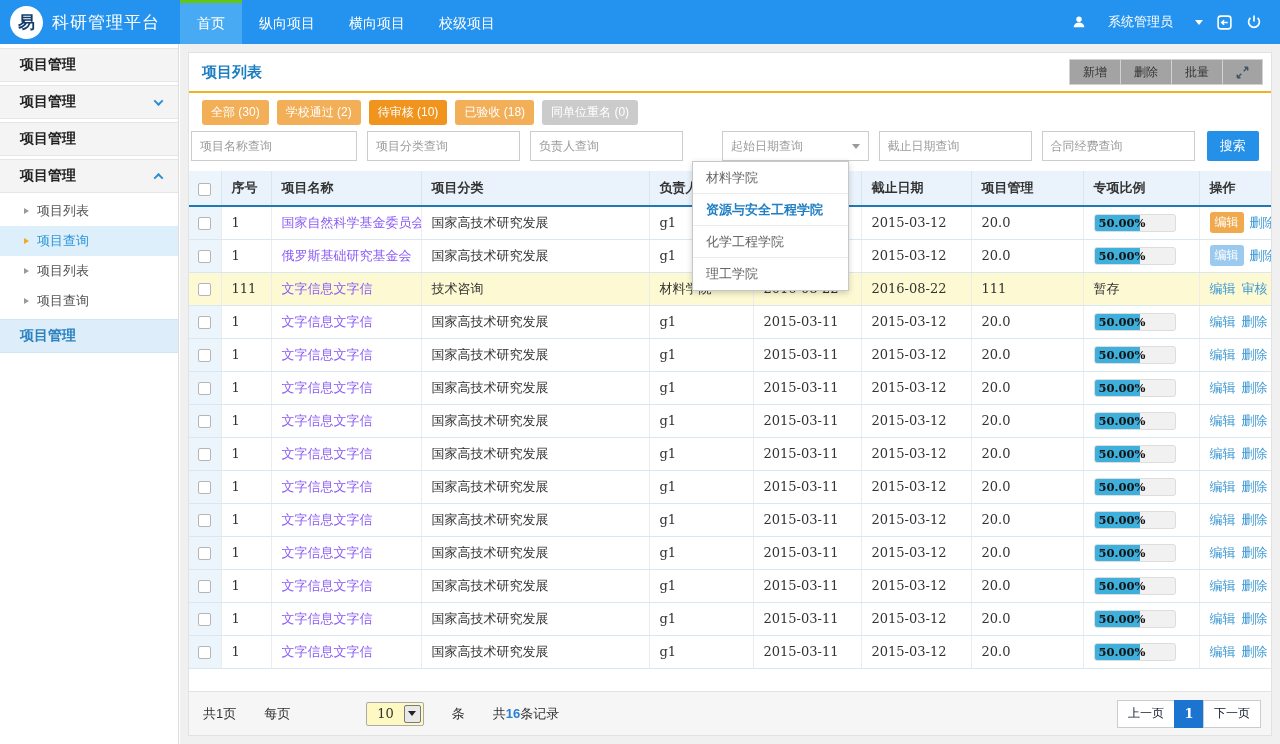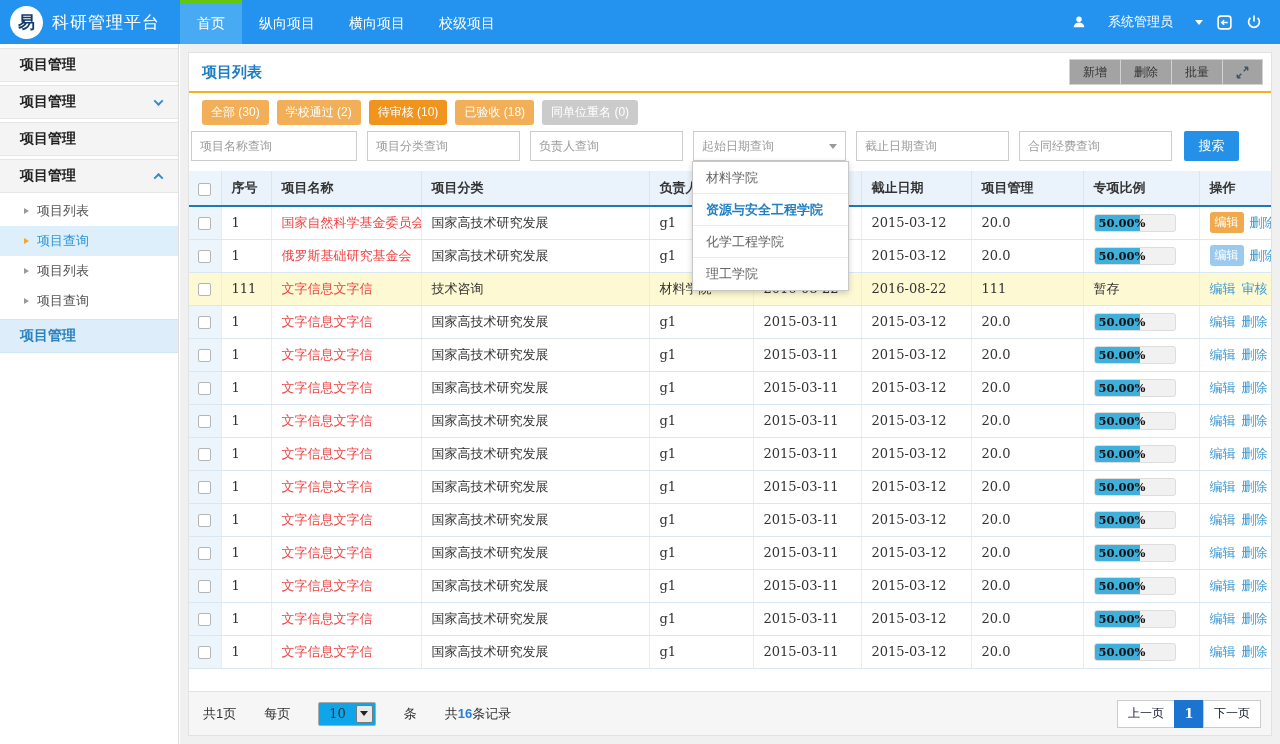--- a/index.html
+++ b/index.html
@@ -59,58 +59,58 @@
   .chip { padding:4px 9px; border-radius:3px; font-size:12px; color:#fff; cursor:pointer; }
   .chip-orange { background:#f2af58; }
   .chip-orange-active { background:#f0941e; }
   .chip-grey { background:#cbcbcb; }
 
   .search-row { height:40px; display:flex; align-items:center; gap:10px; padding:0 12px 10px 2px; }
   .s-input { width:153px; height:30px; border:1px solid #ccc; padding:0 8px; font-size:12px; color:#555; }
   .s-input.wide { width:166px; }
   .s-input::placeholder { color:#9b9b9b; }
   .s-select { width:153px; height:30px; border:1px solid #ccc; display:flex; align-items:center;
-    justify-content:space-between; padding:0 8px; font-size:12px; color:#9b9b9b; cursor:pointer; background:#fff; }
+    justify-content:space-between; padding:0 8px; font-size:12px; color:#9b9b9b; cursor:pointer; background:#fff;margin-left:29px; }
   .sel-caret { width:0; height:0; border-left:4px solid transparent; border-right:4px solid transparent;
     border-top:5px solid #999; }
   .search-btn { width:55px; height:30px; background:#2590e8; color:#fff; border:none; font-size:13px;
     cursor:pointer; margin-left:2px; border-radius:2px; }
 
   
   table { width:100%; border-collapse:collapse; table-layout:fixed; }
   thead th { background:#eaf3fb; height:35px; font-size:13px; color:#333; text-align:left;
     padding:0 10px; border-bottom:2px solid #1d7ab5; border-right:1px solid #d8e6f1; font-weight:bold; }
   thead th:last-child { border-right:none; }
   tbody td { height:33px; font-size:13px; color:#333; padding:0 10px; border-bottom:1px solid #d9e7f2;
     border-right:1px solid #ececec; overflow:hidden; white-space:nowrap; }
   tbody td:last-child { border-right:none; }
   .cb-col { background:#ecf5fb; text-align:center; padding:0; }
   tr.row-highlight td { background:#fcf9d3; }
   .cb { width:13px; height:13px; border:1px solid #b5b5b5; background:#fff; border-radius:2px;
     display:inline-block; vertical-align:middle; cursor:pointer; }
   .num { font-family:"DejaVu Serif",serif; font-size:13px; color:#333; }
-  .link { color:#ef4444; cursor:pointer;font-family:Liberation Mono, monospace; }
+  .link { color:#8b5cf6; cursor:pointer;font-family:Liberation Mono, monospace; }
   .pg { width:82px; height:18px; background:#f1f1f1; border:1px solid #ddd; border-radius:3px;
     position:relative; }
   .pg-fill { position:absolute; left:0; top:0; bottom:0; width:57%; background:#3fafdc;
     border-radius:2px 0 0 2px; }
   .pg-label { position:absolute; left:4px; top:0; line-height:17px; font-size:11.5px; color:#111;
     font-family:"DejaVu Serif",serif; font-weight:bold; }
   .act-wrap { display:flex; gap:6px; align-items:center; }
   .a-btn-orange { background:#f0a94c; color:#fff; border-radius:3px; padding:2px 5px; font-size:12px; cursor:pointer; }
   .a-btn-lightblue { background:#9ccaef; color:#fff; border-radius:3px; padding:2px 5px; font-size:12px; cursor:pointer; }
   .a-link { color:#3e99d4; font-size:13px; cursor:pointer; }
 
   
   .table-footer { margin-top:auto; height:44px; background:#f6f6f6; border-top:1px solid #e3e3e3;
     display:flex; align-items:center; justify-content:space-between; padding:0 10px 0 14px;
     font-size:13px; color:#333; }
   .tf-left { display:flex; align-items:center; gap:28px; }
-  .pp-select { display:inline-flex; align-items:center; border:1px solid #aaa; background:#0ea5e9;
-    border-radius:2px; height:24px; overflow:hidden; cursor:pointer; }
+  .pp-select { display:inline-flex; align-items:center; border:1px solid #aaa; background:#fef9c3;
+    border-radius:2px; height:24px; overflow:hidden; cursor:pointer;margin-left:48px; }
   .pp-val { padding:0 10px; font-size:13px; font-family:"DejaVu Serif",serif; }
   .pp-btn { width:17px; height:18px; margin-right:2px; background:#e9e9e9; border:1px solid #7a7a7a;
     border-radius:2px; display:flex; align-items:center; justify-content:center; }
   .pp-btn .sel-caret { border-top-color:#222; }
   .rec-count { color:#2a7fd4; font-weight:bold; }
   .tf-right { display:flex; }
   .pge-btn { min-width:58px; height:28px; border:1px solid #ccc; background:#fff; color:#0f172a;
     font-size:12px; display:flex; align-items:center; justify-content:center; cursor:pointer; margin-left:-1px; }
   .pge-cur { min-width:30px; height:28px; background:#1b74cf; color:#fff; font-weight:bold;
     display:flex; align-items:center; justify-content:center; font-size:13px; margin-left:-1px;

